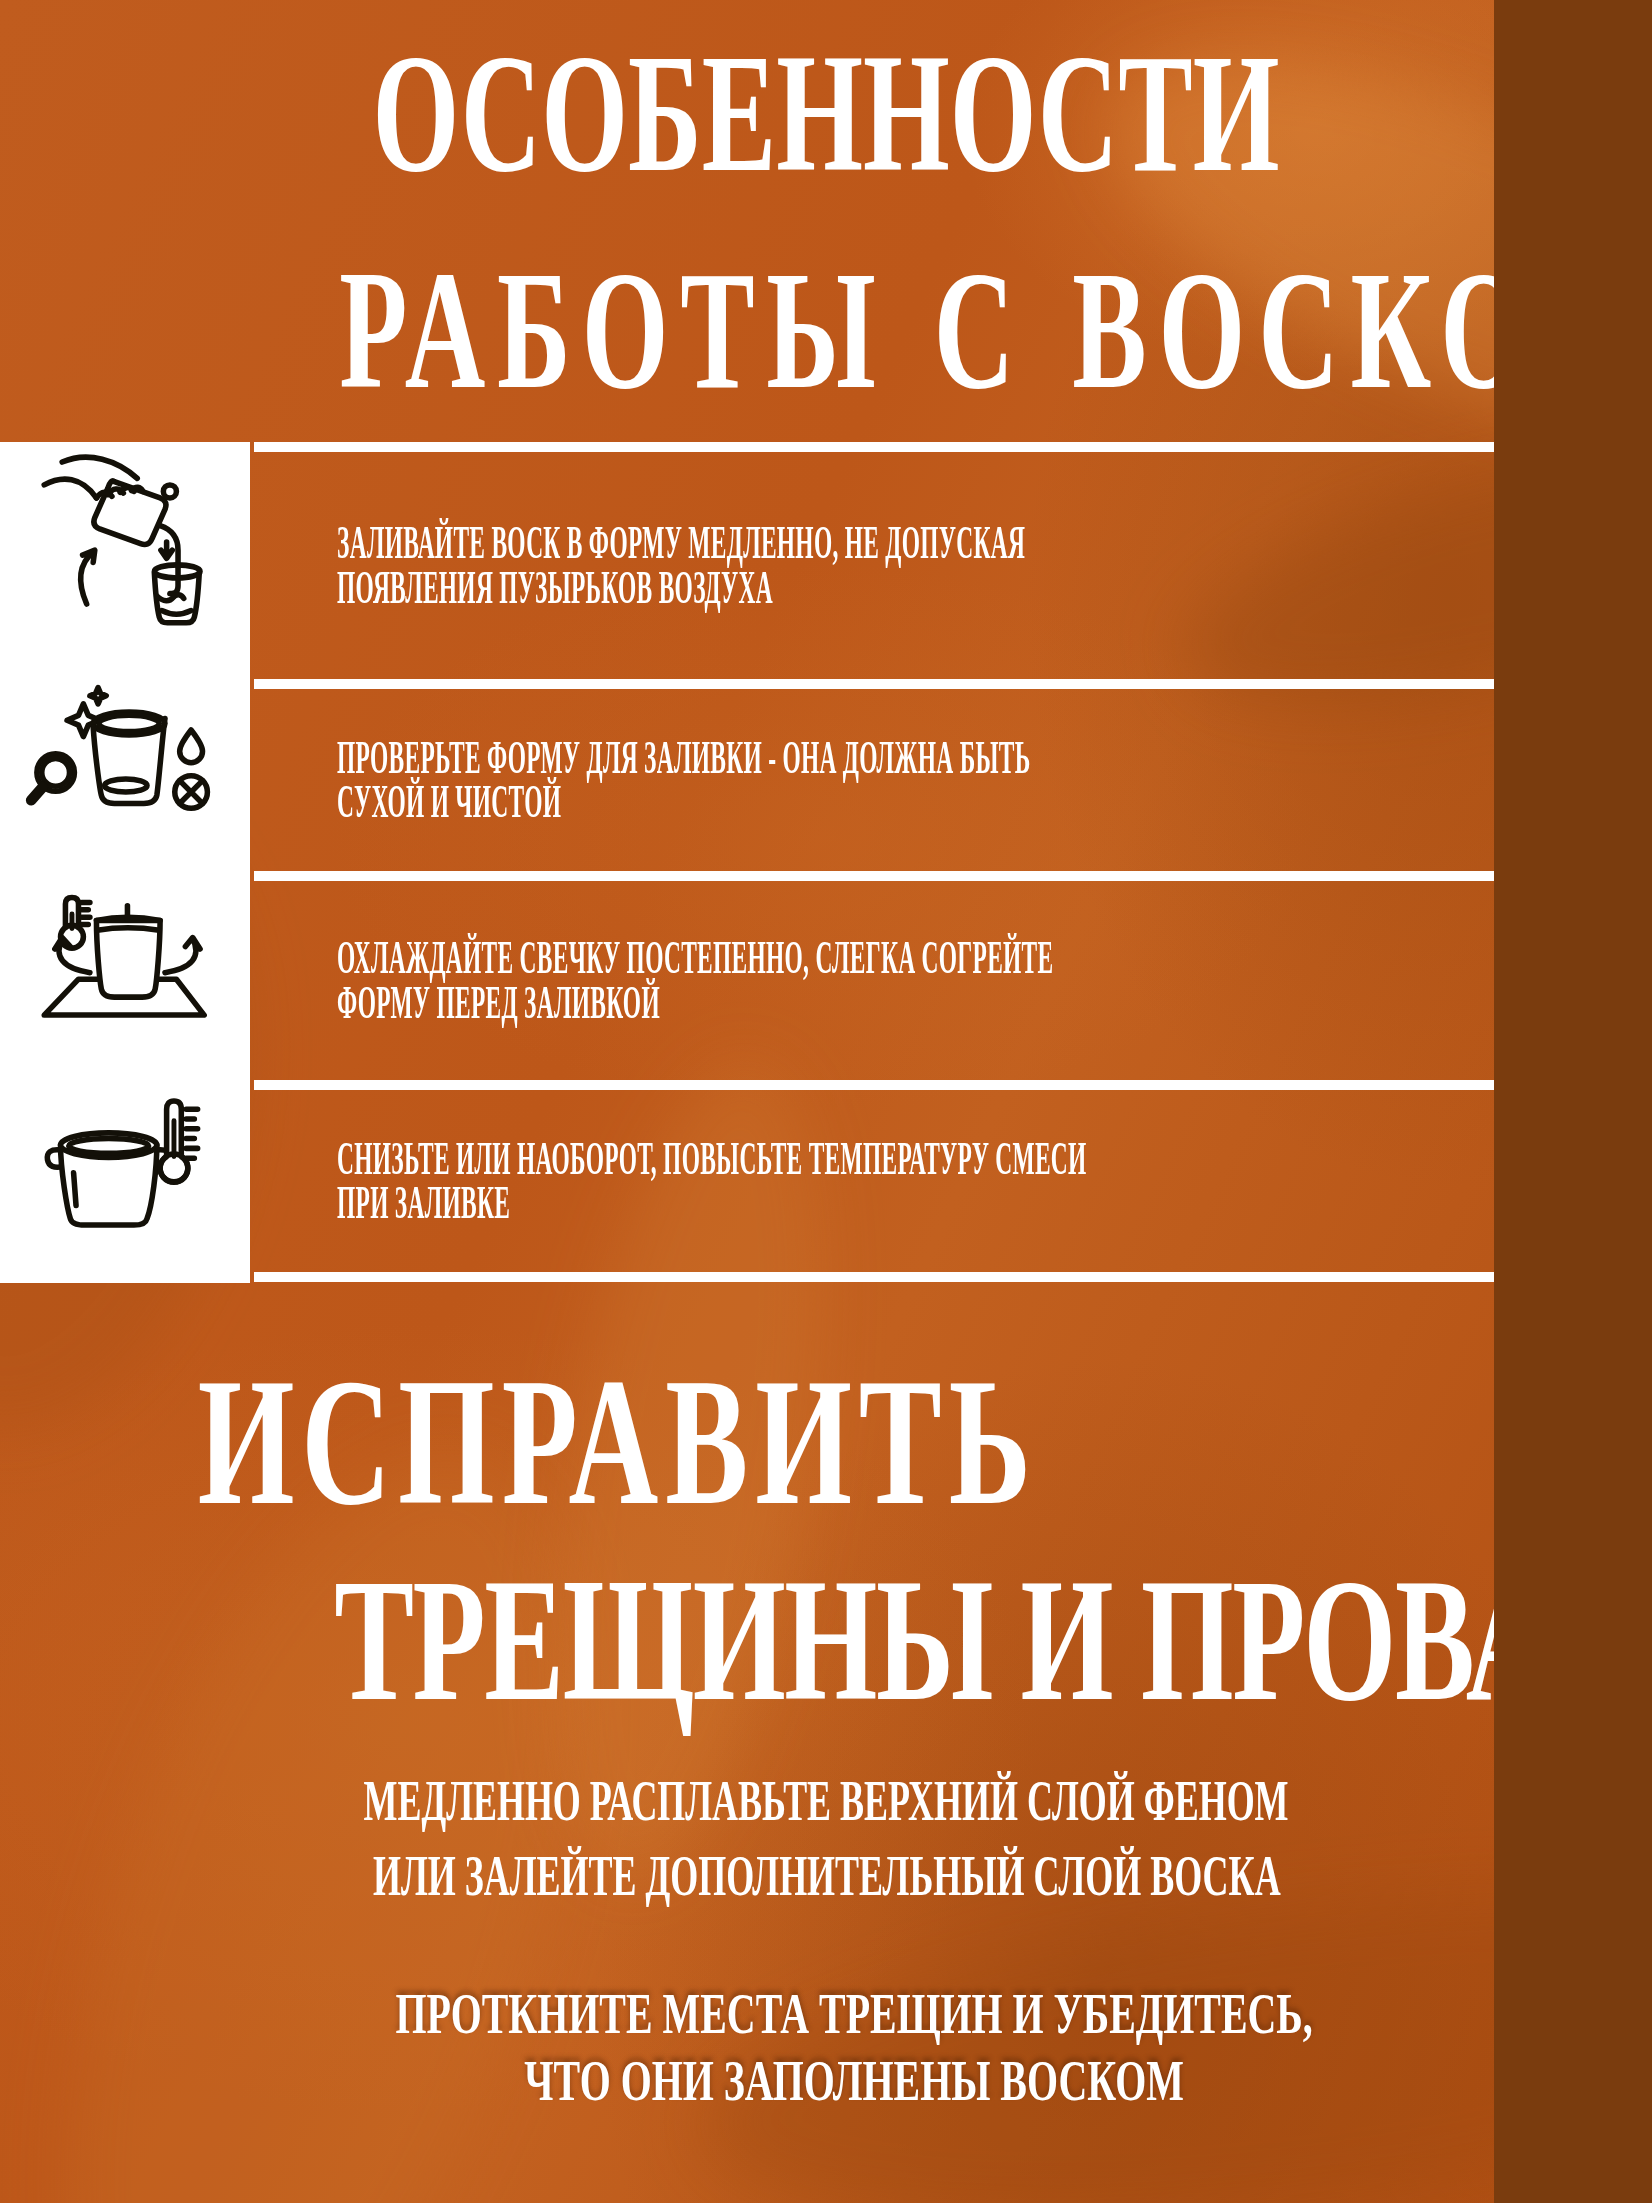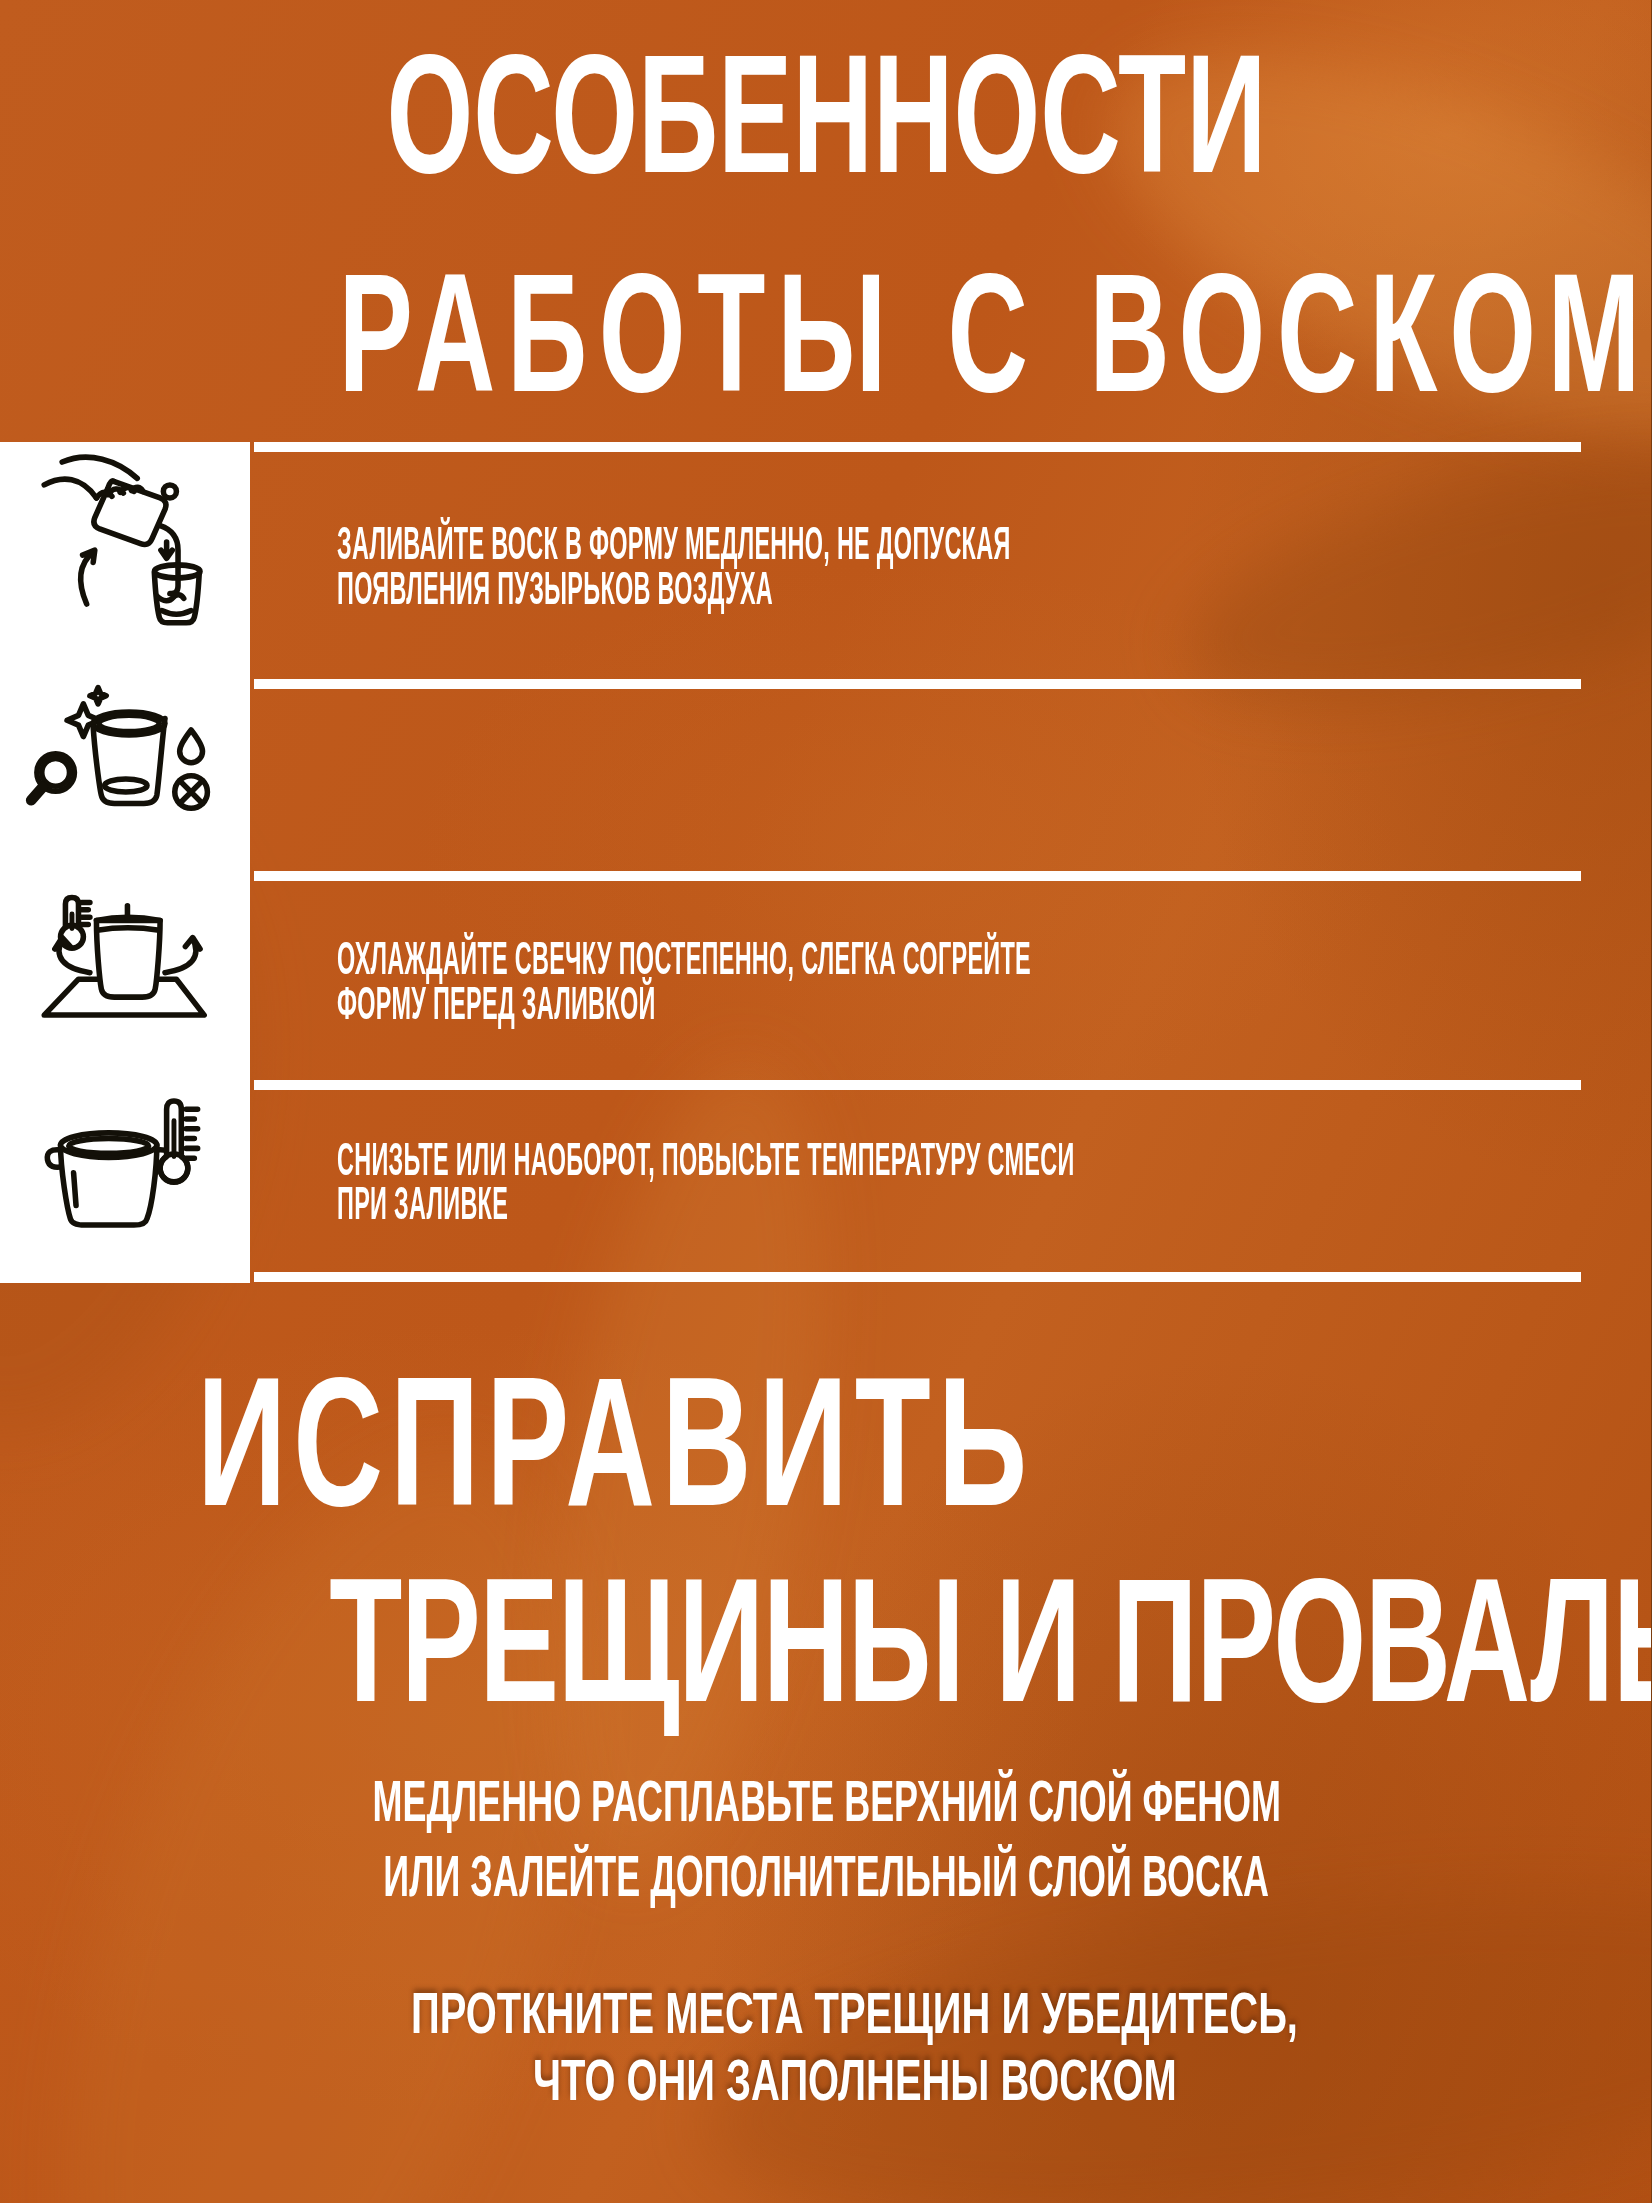--- a/index.html
+++ b/index.html
@@ -1,19 +1,19 @@
 <!DOCTYPE html>
 <html style="font-size:14.7px"><head>
 <meta charset="utf-8">
 <style>
   html,body{margin:0;padding:0;background:#7a3c0e;}
   .canvas{
-    position:relative;width:1651px;height:2204px;overflow:hidden;
+    position:relative;width:1494px;height:2204px;overflow:hidden;
     background:#6d28d9;
-    font-family:Liberation Sans, sans-serif;
+    font-family:Liberation Serif, serif;
     font-weight:700;
   }
   
   .tex{position:absolute;inset:0;z-index:0;
     background:
       radial-gradient(ellipse 569px 386px at 88% 6%, rgba(225,135,55,.38), transparent 62%),
       radial-gradient(ellipse 643px 900px at 97% 27%, rgba(148,68,12,.42), transparent 66%),
       radial-gradient(ellipse 826px 459px at 55% 38%, rgba(206,112,40,.25), transparent 60%),
       radial-gradient(ellipse 1010px 643px at 28% 78%, rgba(210,120,45,.28), transparent 62%),
       radial-gradient(ellipse 790px 964px at 74% 90%, rgba(140,62,10,.38), transparent 65%),
@@ -163,20 +163,24 @@
   <div class="bar b0"></div>
   <div class="bar b1"></div>
   <div class="bar b2"></div>
   <div class="bar b3"></div>
   <div class="bar b4"></div>
 
   <div class="rowtext r0">
     <div><span class="cond">ЗАЛИВАЙТЕ ВОСК В ФОРМУ МЕДЛЕННО, НЕ ДОПУСКАЯ</span></div>
     <div><span class="cond">ПОЯВЛЕНИЯ ПУЗЫРЬКОВ ВОЗДУХА</span></div>
   </div>
+  <div class="rowtext r1">
+    <div><span class="cond">ПРОВЕРЬТЕ ФОРМУ ДЛЯ ЗАЛИВКИ - ОНА ДОЛЖНА БЫТЬ</span></div>
+    <div><span class="cond">СУХОЙ И ЧИСТОЙ</span></div>
+  </div>
   <div class="rowtext r2">
     <div><span class="cond">ОХЛАЖДАЙТЕ СВЕЧКУ ПОСТЕПЕННО, СЛЕГКА СОГРЕЙТЕ</span></div>
     <div><span class="cond">ФОРМУ ПЕРЕД ЗАЛИВКОЙ</span></div>
   </div>
   <div class="rowtext r3">
     <div><span class="cond">СНИЗЬТЕ ИЛИ НАОБОРОТ, ПОВЫСЬТЕ ТЕМПЕРАТУРУ СМЕСИ</span></div>
     <div><span class="cond">ПРИ ЗАЛИВКЕ</span></div>
   </div>
 
   <div class="title2">

